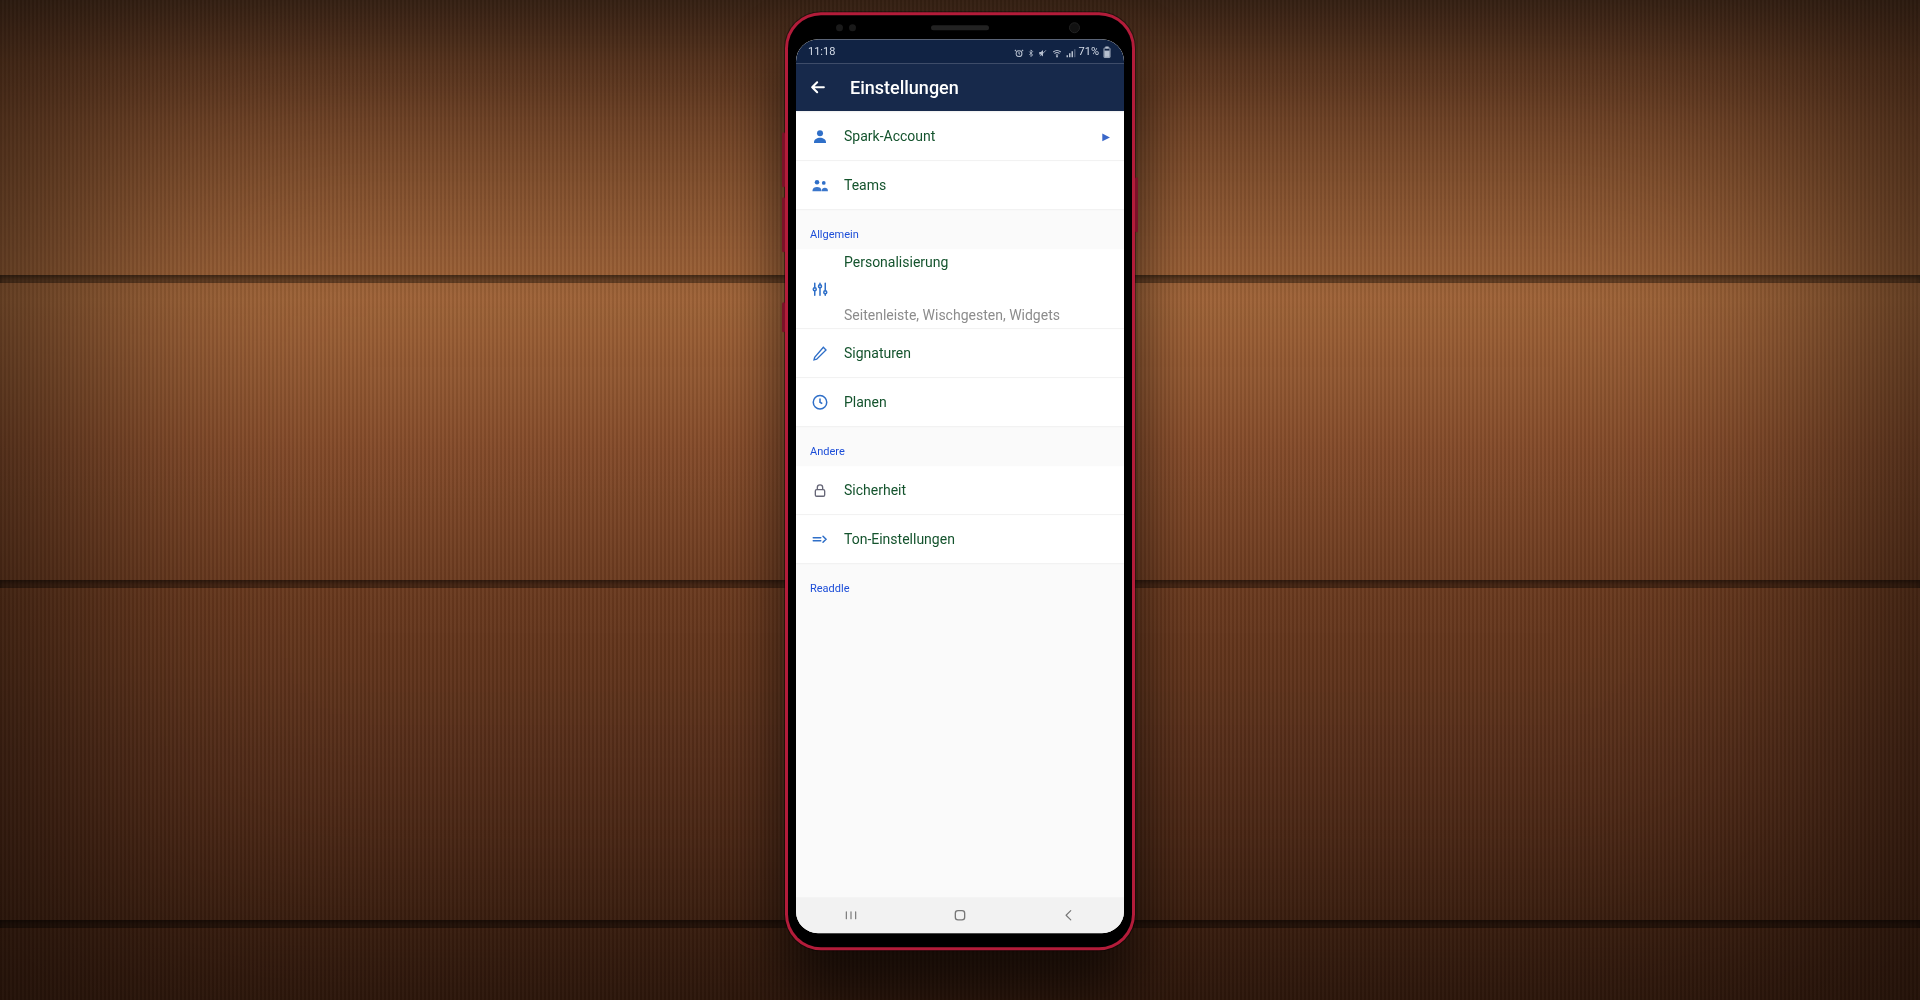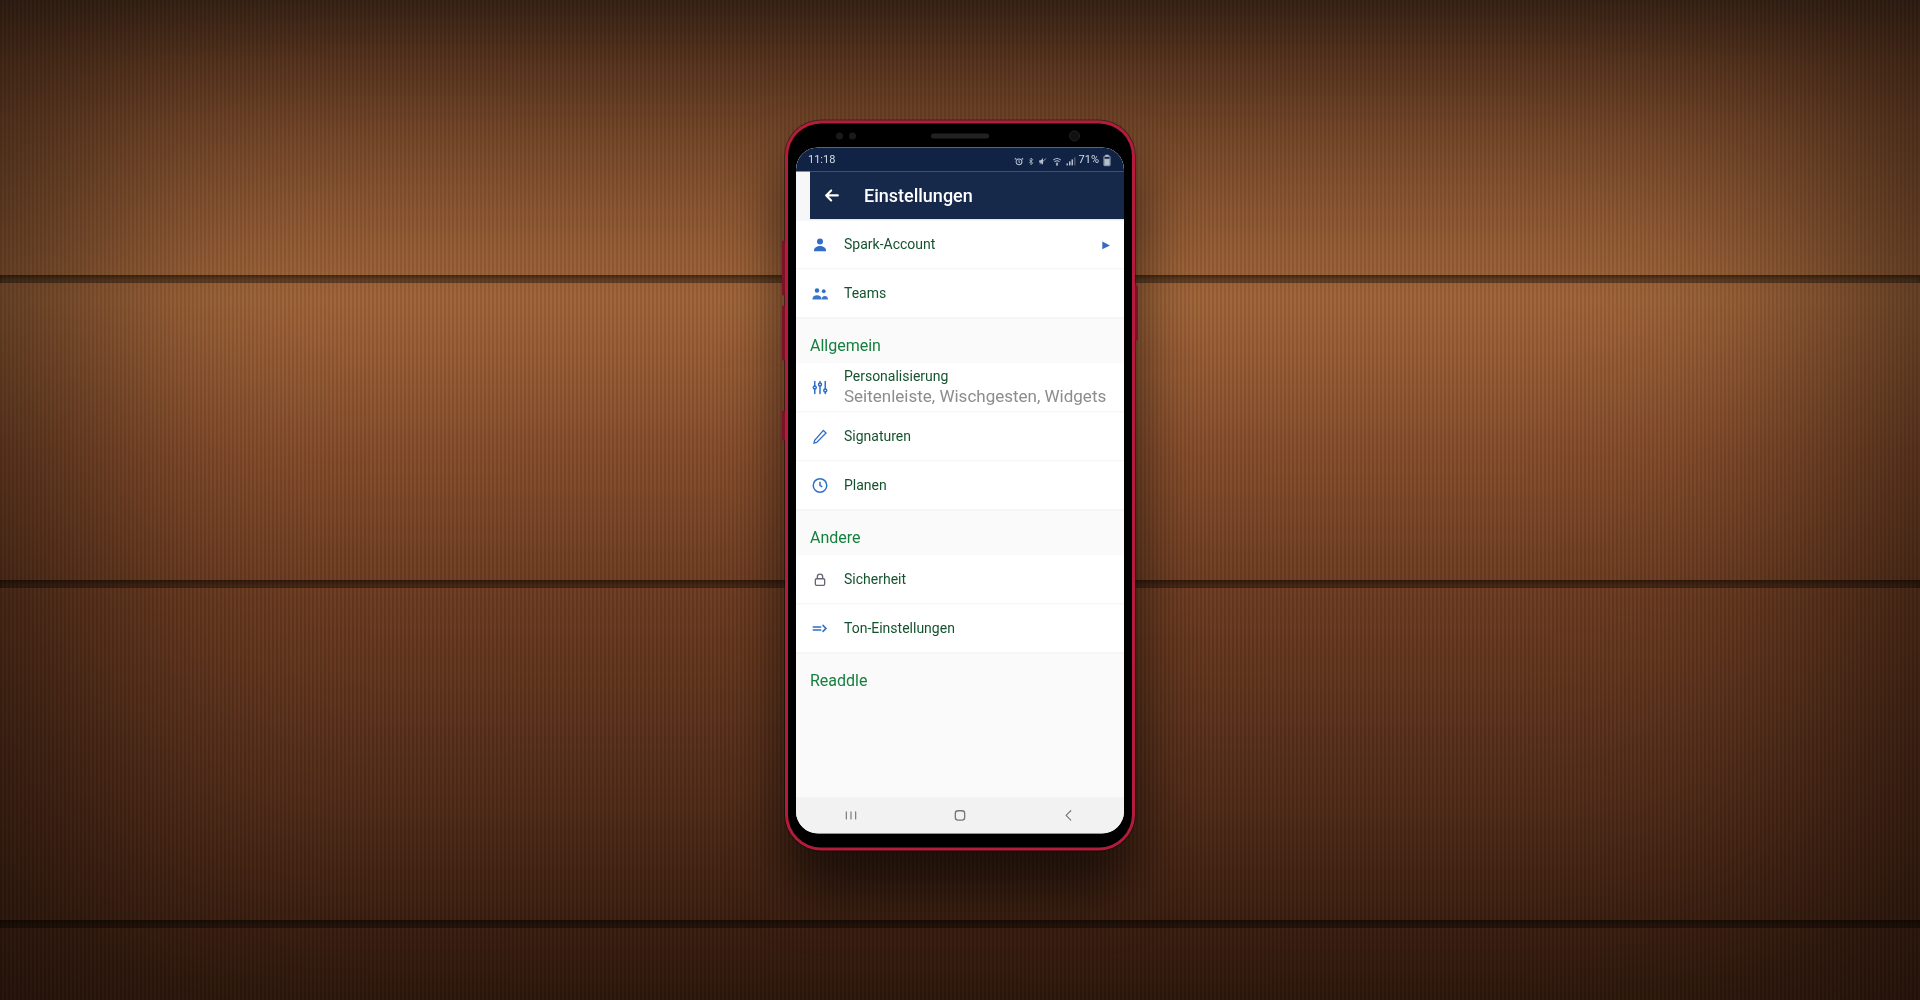--- a/index.html
+++ b/index.html
@@ -15,21 +15,21 @@
   .plank-gap.g1{top:275px;}
   .plank-gap.g2{top:580px;}
   .plank-gap.g3{top:920px;}
   .vignette{position:absolute;inset:0;box-shadow:inset 0 0 260px 60px rgba(0,0,0,.55);}
 
   
   .phone{
     position:absolute;
     left:50%;top:50%;
     transform:translate(-50%,-52%);
-    width:350px;height:730px;
+    width:350px;height:938px;
     background:#b31c3a;
     border-radius:36px;
     box-shadow:0 40px 55px rgba(0,0,0,.6),0 0 0 1px rgba(0,0,0,.4);
   }
   .phone-inner{
     position:absolute;inset:3px;
     background:#000;border-radius:33px;overflow:hidden;
   }
   .side-btn{position:absolute;background:#7a1228;border-radius:2px;}
   .side-btn.b1{left:-3px;top:120px;width:3px;height:55px;}
@@ -57,38 +57,38 @@
     font-size:11px;padding:0 12px;
     border-top-left-radius:22px;border-top-right-radius:22px;
   }
   .statusbar .right{display:flex;align-items:flex-end;gap:3px;}
   .status-icon{opacity:.85;}
 
   
   .appbar{
     height:48px;background:#17294b;color:#fff;
     display:flex;align-items:center;gap:20px;padding:0 10px;
-    font-size:18px;font-weight:500;margin-left:14px;
+    font-size:18px;font-weight:500;
   }
   .back{width:24px;height:24px;display:flex;align-items:center;justify-content:center;cursor:pointer;}
 
   .content{flex:1;overflow:hidden;background:#fafafa;}
   .section-header{
-    font-size:16px;color:#15803d;padding:18px 14px 8px;
+    font-size:11px;color:#1d4ed8;padding:18px 14px 8px;
   }
   .row{
     display:flex;align-items:center;gap:14px;
     min-height:40px;padding:4px 14px;
     border-bottom:1px solid #eee;background:#fff;cursor:pointer;
   }
   .row:first-of-type{border-top:1px solid #eee;}
   .row .icon{width:20px;height:20px;flex:0 0 20px;display:flex;align-items:center;justify-content:center;}
   .row .labels{flex:1;display:flex;flex-direction:column;justify-content:center;}
   .row .label{font-size:14px;color:#14532d;line-height:1.3;}
-  .row .sub{font-size:17px;color:#8c8c8c;line-height:1.3;}
+  .row .sub{font-size:14px;color:#8c8c8c;line-height:1.3;margin-top:35px;}
   .row .chev{color:#3a67c9;font-size:10px;}
 
   
   .navbar{
     height:36px;background:#f2f2f2;
     display:flex;align-items:center;justify-content:space-around;
     color:#777;
   }
   .nav-btn{width:22px;height:22px;display:flex;align-items:center;justify-content:center;cursor:pointer;}
 

